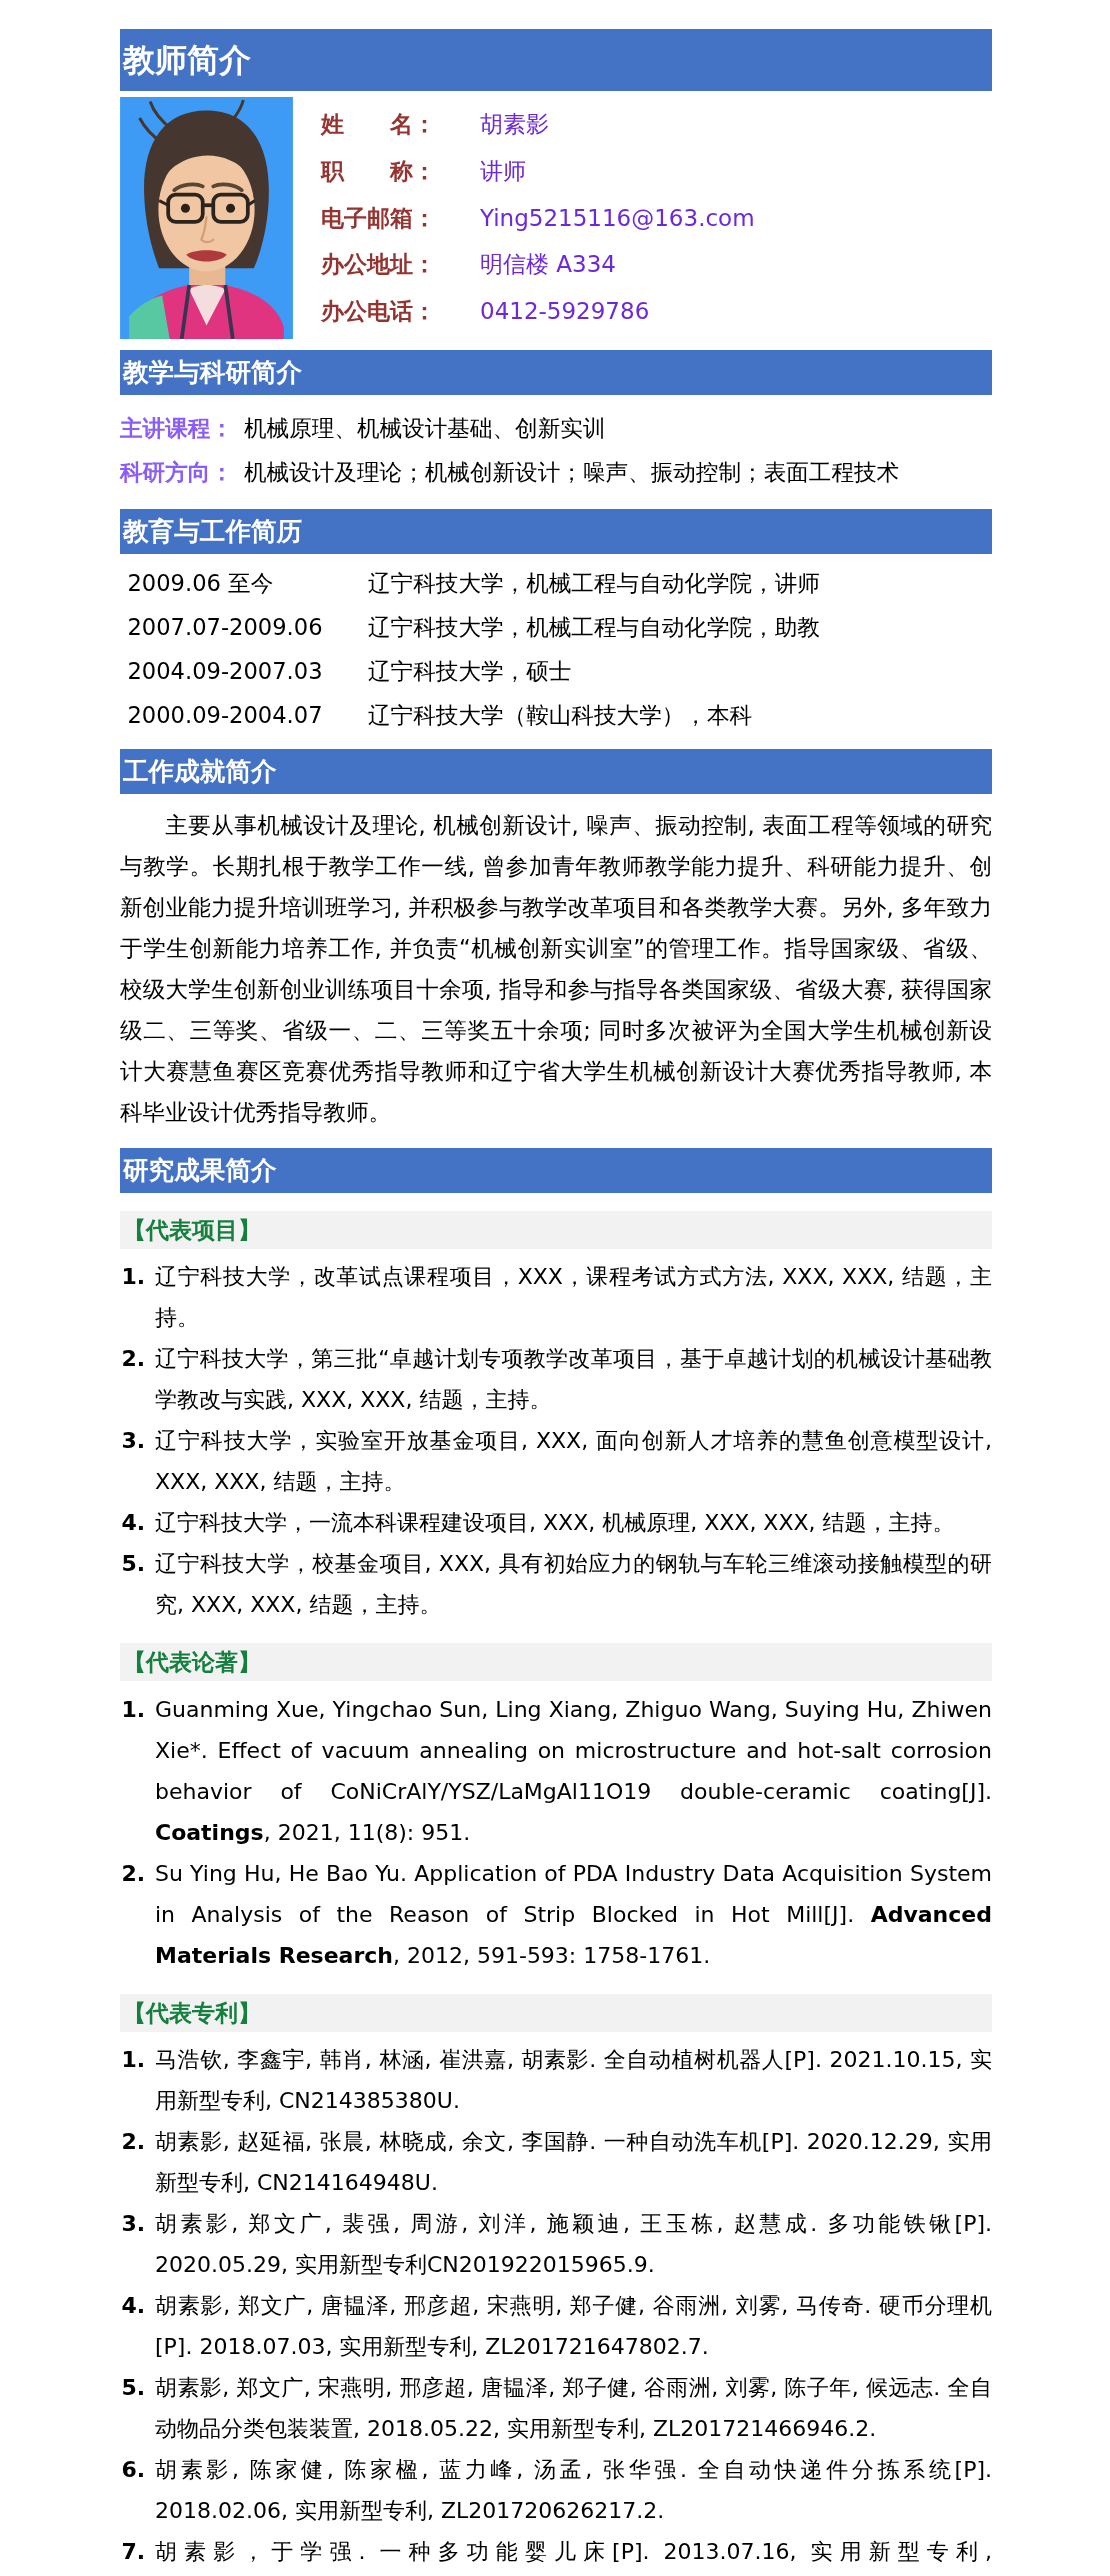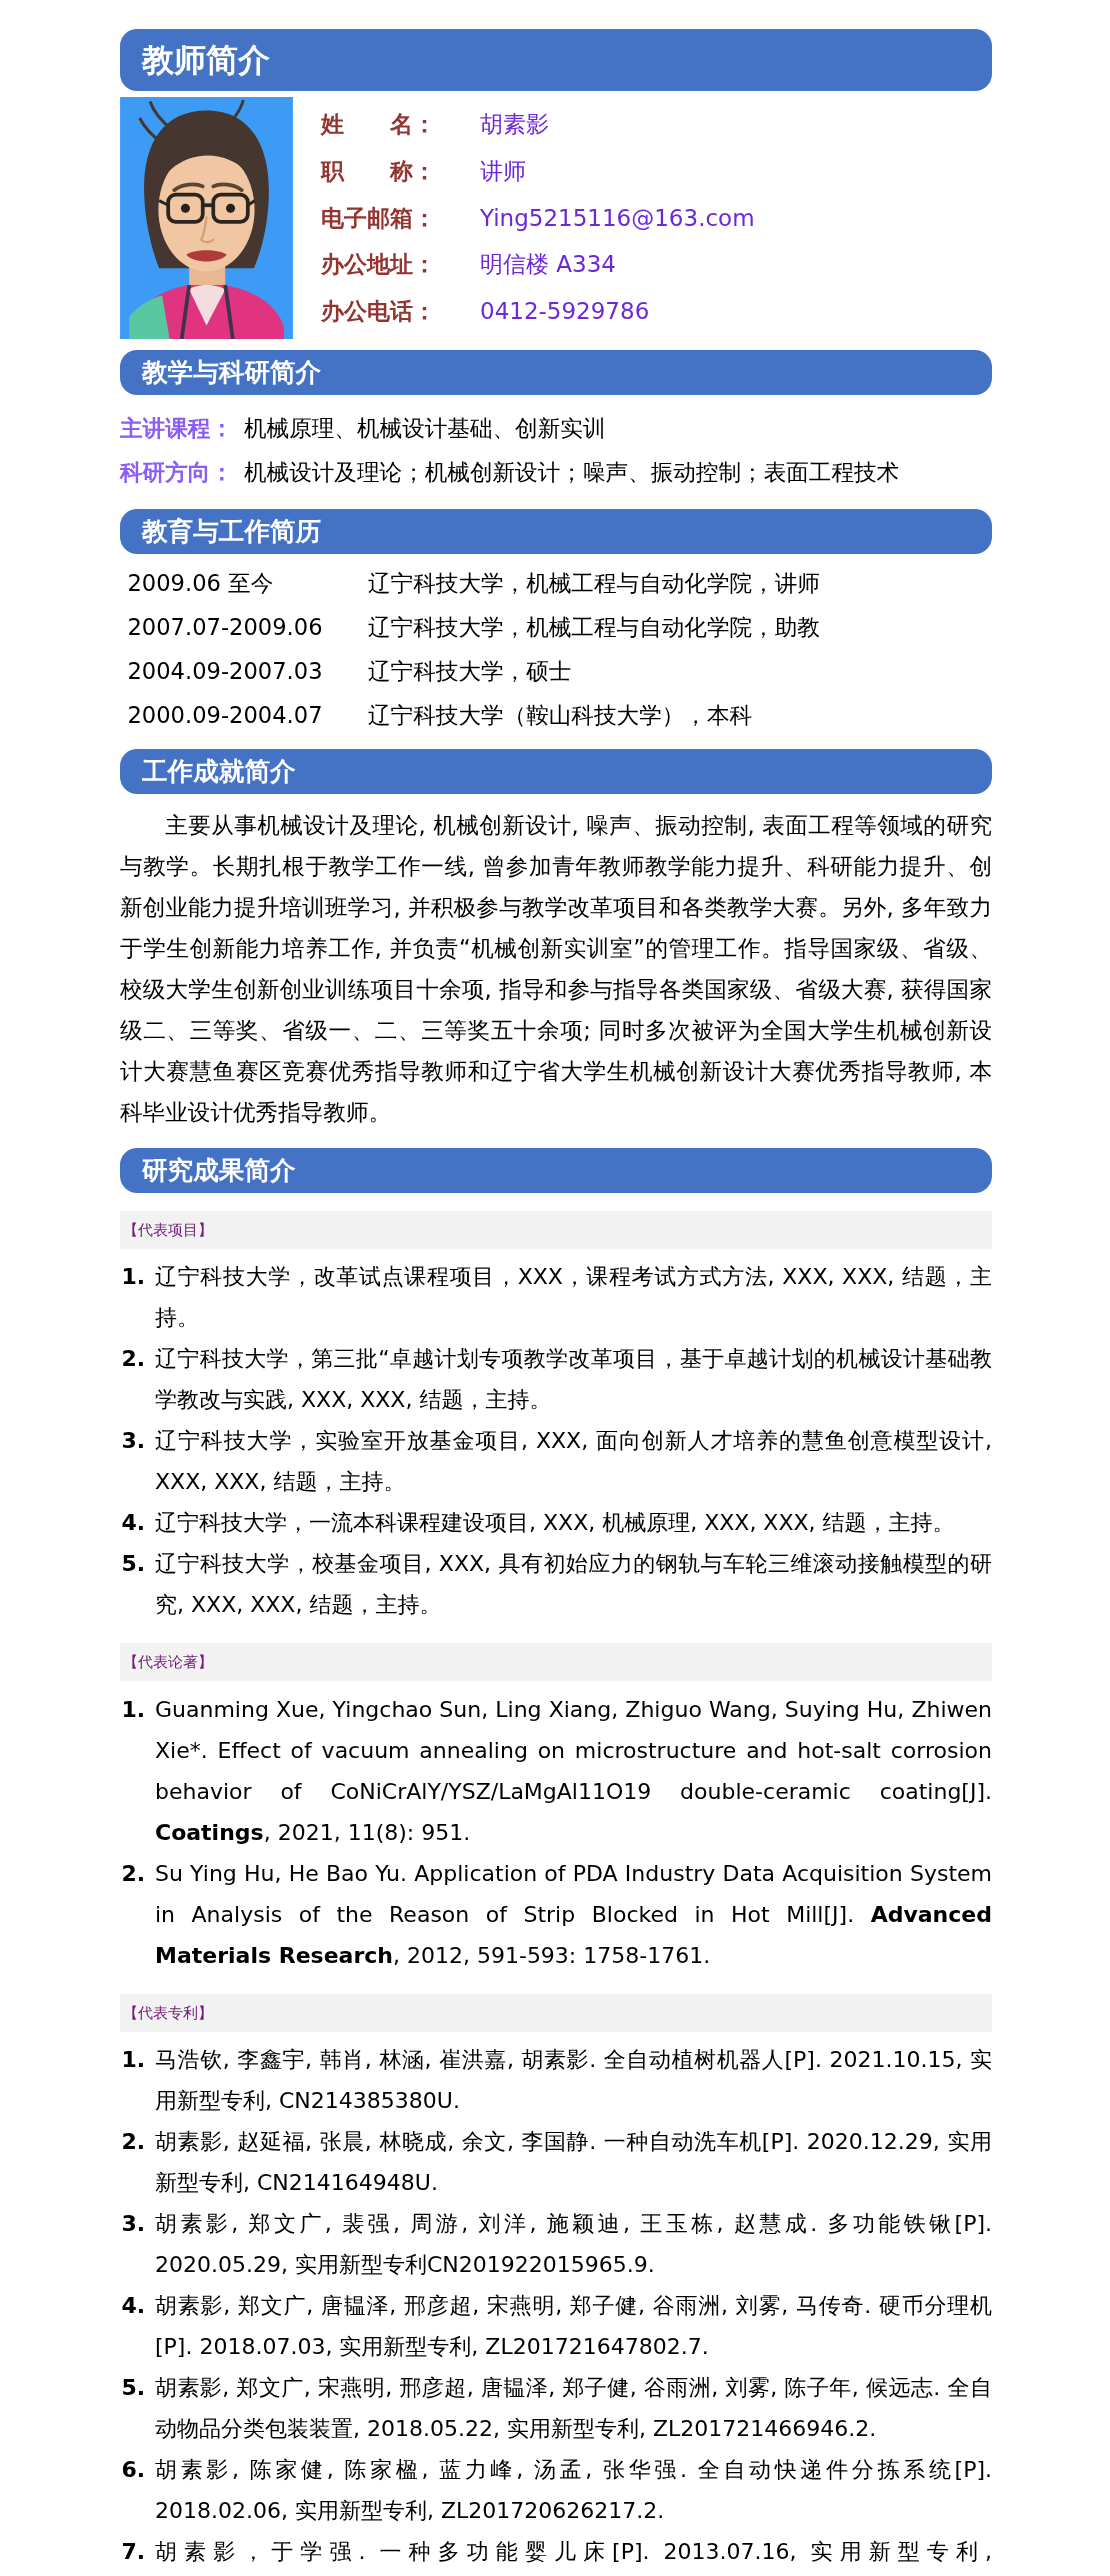--- a/index.html
+++ b/index.html
@@ -1,21 +1,21 @@
 <!DOCTYPE html>
 <html style="font-size:12px"><head>
 <meta charset="utf-8">
 <style>
   html,body{margin:0;padding:0;background:#ffffff;}
   body{font-family:"DejaVu Sans","Liberation Sans",sans-serif;color:#000;}
   .sheet{width:1110px;min-height:2576px;background:#fff;box-sizing:border-box;position:relative;}
   .content{width:872px;margin:0 118px 0 120px;padding-top:29px;padding-bottom:60px;box-sizing:border-box;}
 
   .banner{background:#4472C4;color:#fff;font-weight:700;font-size:25.6px;height:45px;line-height:45px;
-          padding-left:22px;box-sizing:border-box;border-radius:17px;}
+          padding-left:3px;box-sizing:border-box;}
   .banner--main{height:62px;line-height:62px;font-size:32px;}
 
   .profile{display:flex;margin:6px 0 11.3px 0;}
   .photo{width:173px;height:242px;flex:0 0 173px;overflow:hidden;}
   .photo svg{display:block;}
   .fields{flex:1;display:flex;flex-direction:column;justify-content:space-between;
           padding:12px 0 12px 28px;}
   .frow{display:flex;align-items:baseline;font-size:23px;}
   .flabel{color:#943431;font-weight:700;min-width:147px;white-space:pre;}
   .fvalue{margin-left:12px;color:#6d28d9;}
@@ -25,21 +25,21 @@
   .kvlabel{color:#8b5cf6;font-weight:700;flex:0 0 auto;}
   .kvvalue{margin-left:11px;}
 
   .edublock{padding:7.5px 0 12px 0;}
   .edurow{display:flex;font-size:22.6px;line-height:44px;}
   .edudate{flex:0 0 205px;padding-left:7.5px;box-sizing:border-box;}
   .edudesc{flex:1;margin-left:43px;}
 
   .para{font-size:22.6px;line-height:41px;text-align:justify;text-indent:2em;margin:10.5px 0 15px 0;}
 
-  .subhead{background:#F2F2F2;color:#701a75;font-weight:400;font-size:15px;height:38px;line-height:38px;
+  .subhead{background:#F2F2F2;color:#15803d;font-weight:700;font-size:23px;height:38px;line-height:38px;
            padding-left:3px;margin:18px 0 7.5px 0;}
 
   .nlist{margin:0;padding:0;list-style:none;}
   .nitem{position:relative;padding-left:35px;font-size:22px;line-height:41px;text-align:justify;}
   .nitem .num{position:absolute;left:1.5px;top:0;font-weight:700;}
   .jname{font-weight:700;}
 </style>
 </head>
 <body>
 

